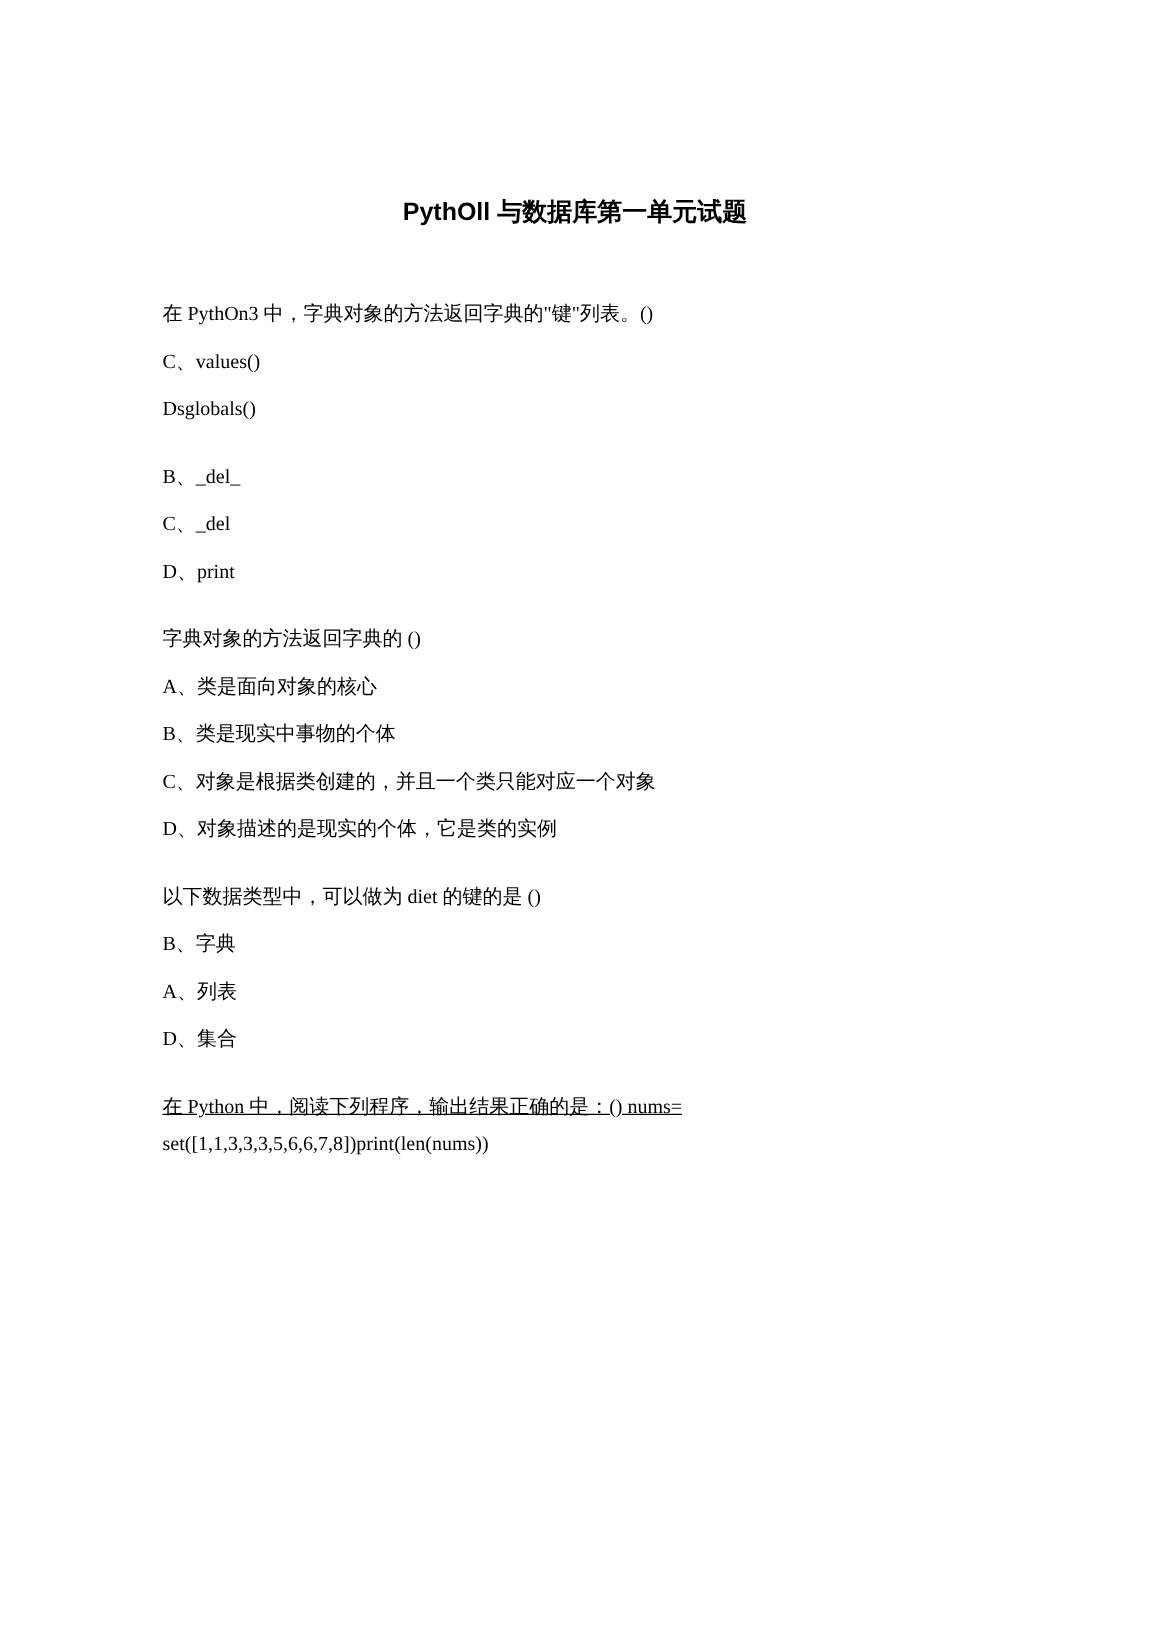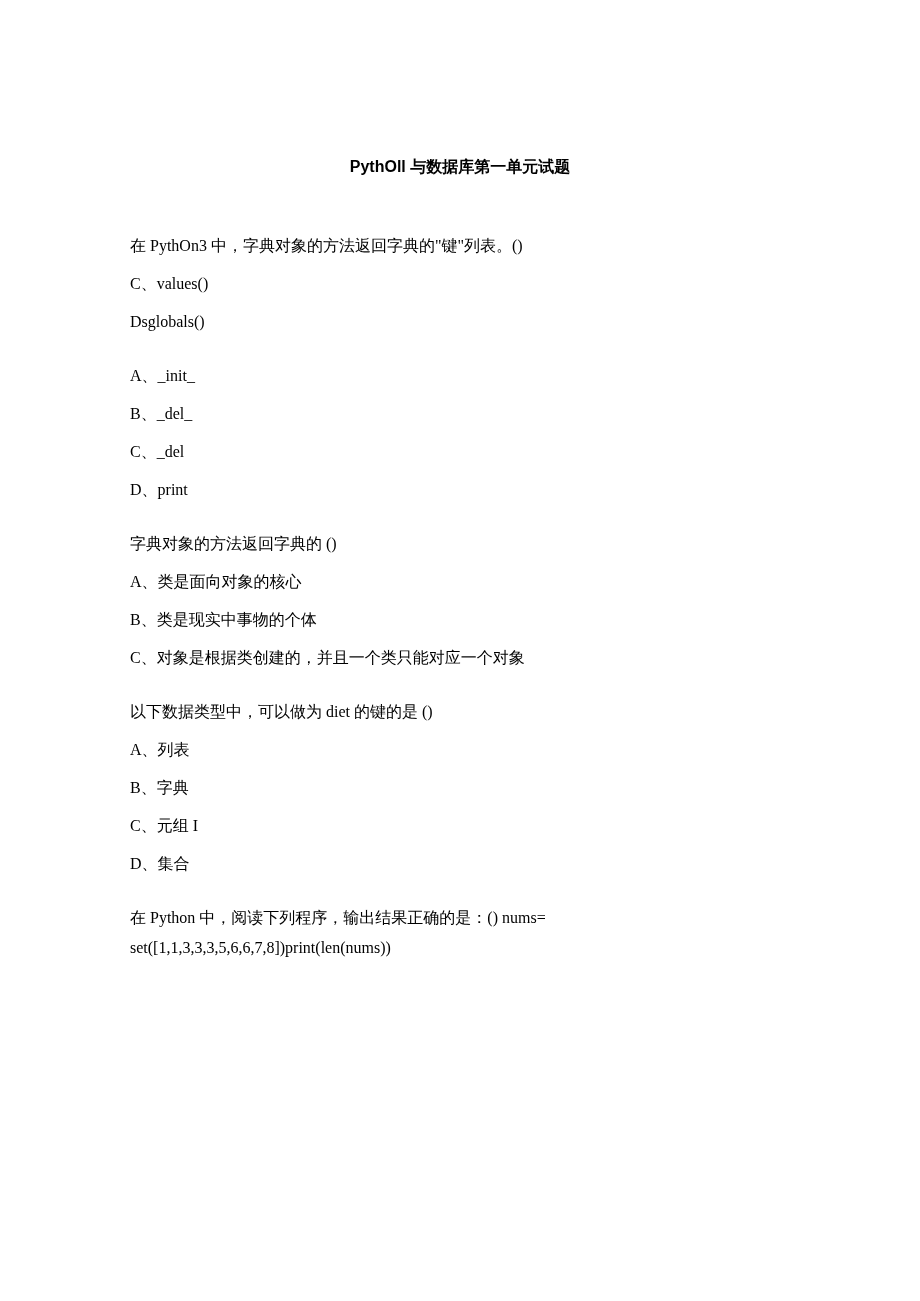--- a/index.html
+++ b/index.html
@@ -12,70 +12,70 @@
       height: 1301px;
       background: #ffffff;
       font-family: "SimSun", "宋体", serif;
       color: #000000;
       padding: 155px 130px 60px 130px;
       font-size: 16px;
       line-height: 1.5;
     }
     .title {
       text-align: center;
-      font-size: 16px;
+      font-size: 20px;
       font-weight: bold;
       margin-bottom: 55px;
       font-family: "Microsoft YaHei", "SimHei", sans-serif;
     }
     .question-block {
       margin-bottom: 30px;
     }
     .question-text {
       margin-bottom: 14px;
     }
     .option {
       margin-bottom: 14px;
     }
     .last-question {
       margin-bottom: 0;
     }
     .last-question .question-text {
       margin-bottom: 6px;
+      text-decoration: underline;
     }
   </style>
 </head>
 <body>
 
 <h1 class="title">PythOll 与数据库第一单元试题</h1>
 
 <div class="question-block">
   <div class="question-text">在 PythOn3 中，字典对象的方法返回字典的"键"列表。()</div>
   <div class="option">C、values()</div>
   <div class="option">Dsglobals()</div>
 </div>
 
 <div class="question-block">
-  <div class="option">A、_init_</div>
   <div class="option">B、_del_</div>
   <div class="option">C、_del</div>
   <div class="option">D、print</div>
 </div>
 
 <div class="question-block">
   <div class="question-text">字典对象的方法返回字典的 ()</div>
   <div class="option">A、类是面向对象的核心</div>
   <div class="option">B、类是现实中事物的个体</div>
   <div class="option">C、对象是根据类创建的，并且一个类只能对应一个对象</div>
+  <div class="option">D、对象描述的是现实的个体，它是类的实例</div>
 </div>
 
 <div class="question-block">
   <div class="question-text">以下数据类型中，可以做为 diet 的键的是 ()</div>
+  <div class="option">B、字典</div>
   <div class="option">A、列表</div>
-  <div class="option">B、字典</div>
-  <div class="option">C、元组 I</div>
   <div class="option">D、集合</div>
 </div>
 
 <div class="question-block last-question">
   <div class="question-text">在 Python 中，阅读下列程序，输出结果正确的是：() nums=</div>
   <div class="option">set([1,1,3,3,3,5,6,6,7,8])print(len(nums))</div>
 </div>
 
 </body></html>

